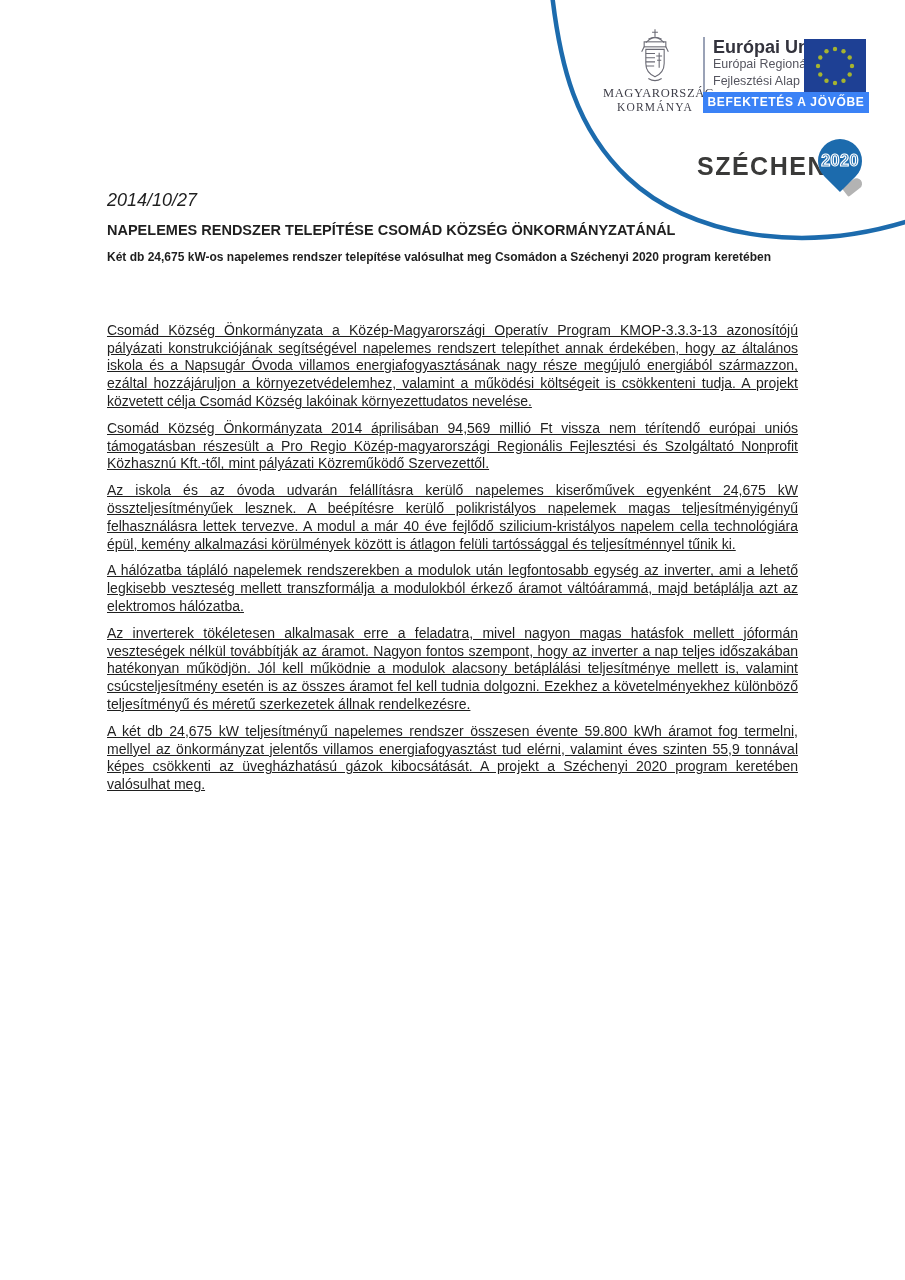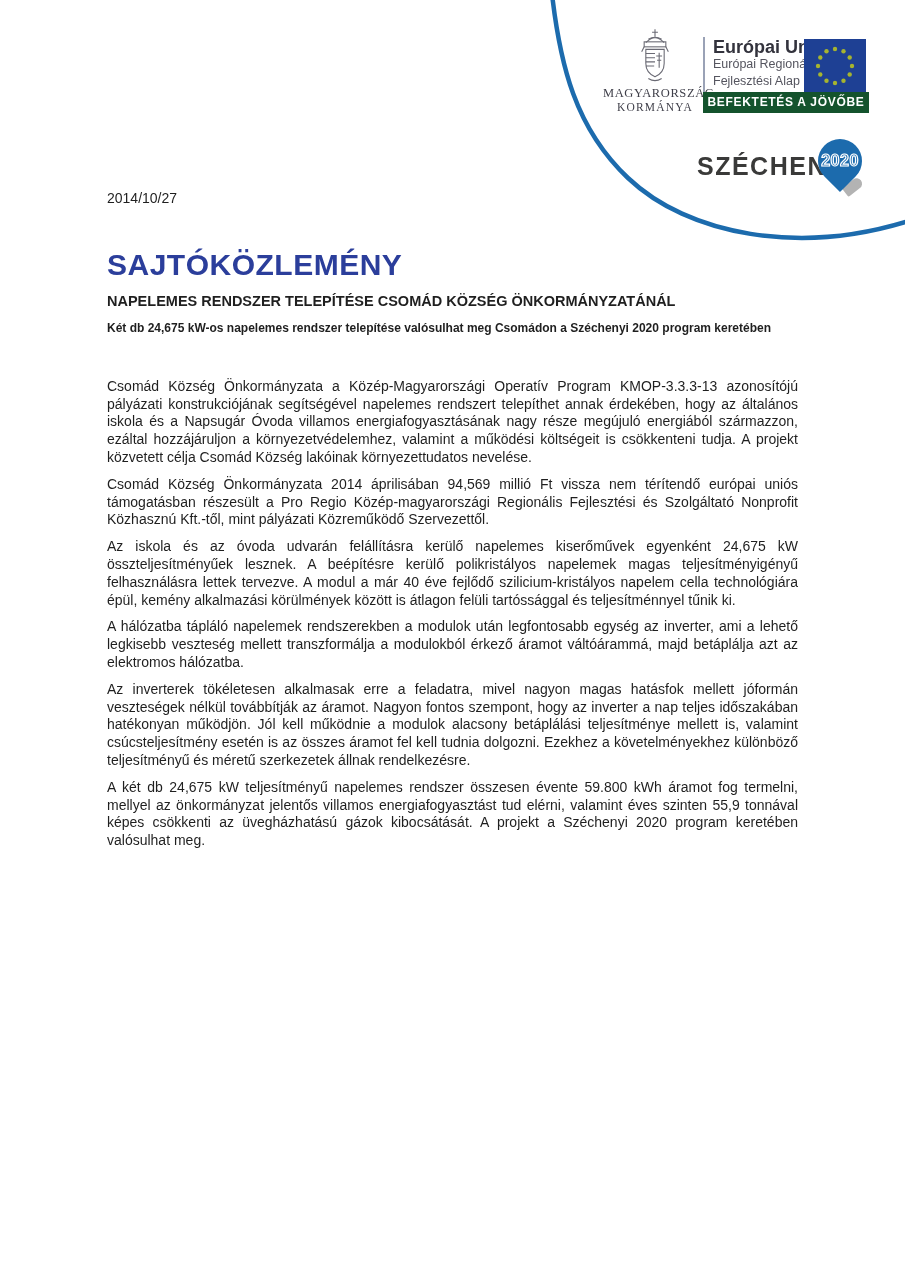--- a/index.html
+++ b/index.html
@@ -19,21 +19,21 @@
   .eu-divider { position:absolute; left:703px; top:37px; width:2px; height:56px; background:#9aa2b6; }
 
   .eu-text { position:absolute; left:713px; top:39px; line-height:17px; }
   .eu-text .l1 { font-size:18px; font-weight:bold; color:#33333d; }
   .eu-text .l2, .eu-text .l3 { font-size:12.5px; color:#55555f; }
 
   .eu-flag { position:absolute; left:804px; top:39px; width:62px; height:54px; background:#1E4094; }
 
   .banner {
     position:absolute; left:703px; top:92px; width:166px; height:21px;
-    background:#14532d; color:#ffffff; font-size:12px; font-weight:bold;
+    background:#3b82f6; color:#ffffff; font-size:12px; font-weight:bold;
     letter-spacing:0.7px; text-align:center; line-height:21px;
   }
 
   
   .sz-word {
     position:absolute; left:697px; top:152px;
     font-size:25px; font-weight:bold; letter-spacing:1.5px; color:#3a3a39;
   }
   .pin-shadow {
     position:absolute; left:843px; top:181px; width:20px; height:11px;
@@ -45,26 +45,26 @@
   }
   .pin-year {
     position:absolute; width:44px; text-align:center; top:13px; left:0;
     transform:rotate(45deg);
     font-size:16px; font-weight:bold; letter-spacing:0.5px;
     color:transparent; -webkit-text-stroke:1.2px #ffffff;
   }
 
   
   .content { position:absolute; left:107px; top:190px; width:691px; color:#1f1f1f; }
-  .date { font-size:14px; }
+  .date { font-size:18px;font-style:italic; }
   .org  { font-size:14px; font-weight:bold; margin-top:10px; }
   .title { font-size:30px; font-weight:bold; color:#2B3E9B; margin-top:42px; letter-spacing:0.5px; }
   .subtitle { font-size:14.5px; font-weight:bold; margin-top:11px; }
   .lead { font-size:12px; font-weight:bold; line-height:17.8px; text-align:justify; margin-top:11px; }
-  .body-paragraphs { margin-top:40px; }
+  .body-paragraphs { margin-top:55px;text-decoration:underline; }
   .body-paragraphs p {
     font-size:14px; line-height:17.8px; text-align:justify;
     margin:0 0 9px 0;
   }
 </style>
 </head>
 <body>
 
 <div class="page">
 
@@ -120,21 +120,20 @@
   <div class="banner">BEFEKTETÉS A JÖVŐBE</div>
 
   <div class="sz-word">SZÉCHENYI</div>
   <div class="pin-shadow"></div>
   <div class="pin">
     <span class="pin-year">2020</span>
   </div>
 
   <div class="content">
     <div class="date">2014/10/27</div>
-    <div class="title">SAJTÓKÖZLEMÉNY</div>
     <div class="subtitle">NAPELEMES RENDSZER TELEPÍTÉSE CSOMÁD KÖZSÉG ÖNKORMÁNYZATÁNÁL</div>
     <div class="lead">Két db 24,675 kW-os napelemes rendszer telepítése valósulhat meg Csomádon a Széchenyi 2020 program keretében</div>
     <div class="body-paragraphs">
       <p>Csomád Község Önkormányzata a Közép-Magyarországi Operatív Program KMOP-3.3.3-13 azonosítójú pályázati konstrukciójának segítségével napelemes rendszert telepíthet annak érdekében, hogy az általános iskola és a Napsugár Óvoda villamos energiafogyasztásának nagy része megújuló energiából származzon, ezáltal hozzájáruljon a környezetvédelemhez, valamint a működési költségeit is csökkenteni tudja. A projekt közvetett célja Csomád Község lakóinak környezettudatos nevelése.</p>
       <p>Csomád Község Önkormányzata 2014 áprilisában 94,569 millió Ft vissza nem térítendő európai uniós támogatásban részesült a Pro Regio Közép-magyarországi Regionális Fejlesztési és Szolgáltató Nonprofit Közhasznú Kft.-től, mint pályázati Közreműködő Szervezettől.</p>
       <p>Az iskola és az óvoda udvarán felállításra kerülő napelemes kiserőművek egyenként 24,675 kW összteljesítményűek lesznek. A beépítésre kerülő polikristályos napelemek magas teljesítményigényű felhasználásra lettek tervezve. A modul a már 40 éve fejlődő szilicium-kristályos napelem cella technológiára épül, kemény alkalmazási körülmények között is átlagon felüli tartóssággal és teljesítménnyel tűnik ki.</p>
       <p>A hálózatba tápláló napelemek rendszerekben a modulok után legfontosabb egység az inverter, ami a lehető legkisebb veszteség mellett transzformálja a modulokból érkező áramot váltóárammá, majd betáplálja azt az elektromos hálózatba.</p>
       <p>Az inverterek tökéletesen alkalmasak erre a feladatra, mivel nagyon magas hatásfok mellett jóformán veszteségek nélkül továbbítják az áramot. Nagyon fontos szempont, hogy az inverter a nap teljes időszakában hatékonyan működjön. Jól kell működnie a modulok alacsony betáplálási teljesítménye mellett is, valamint csúcsteljesítmény esetén is az összes áramot fel kell tudnia dolgozni. Ezekhez a követelményekhez különböző teljesítményű és méretű szerkezetek állnak rendelkezésre.</p>
       <p>A két db 24,675 kW teljesítményű napelemes rendszer összesen évente 59.800 kWh áramot fog termelni, mellyel az önkormányzat jelentős villamos energiafogyasztást tud elérni, valamint éves szinten 55,9 tonnával képes csökkenti az üvegházhatású gázok kibocsátását. A projekt a Széchenyi 2020 program keretében valósulhat meg.</p>
     </div>

